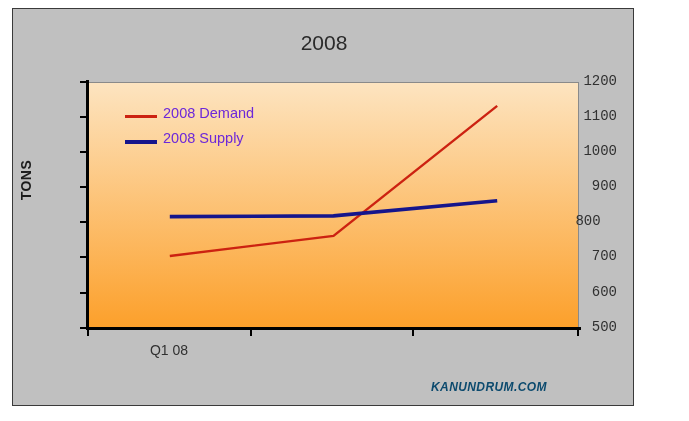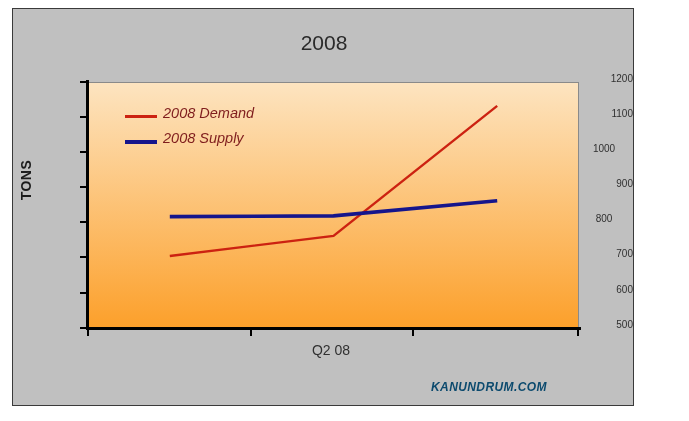--- a/index.html
+++ b/index.html
@@ -72,26 +72,27 @@
     position: absolute;
     left: 73px;
     top: 318px;
     width: 495px;
     height: 3px;
     background: #000000;
   }
 
   .y-tick-label {
     position: absolute;
-    right: 0;
+    right: 16px;
     width: 58px;
     text-align: right;
-    font-size: 10px;
+    font-size: 14px;
     color: #303030;
     transform: translateY(-9px);
+    font-family: Liberation Mono, monospace;
   }
   .y-tick-mark {
     position: absolute;
     left: 67px;
     width: 7px;
     height: 2px;
     background: #000000;
   }
 
   #y-axis-title {
@@ -146,23 +147,22 @@
     left: 0;
     top: 10px;
     width: 32px;
     height: 3px;
   }
   .legend-label {
     position: absolute;
     left: 38px;
     top: 0;
     font-size: 14.5px;
-    color: #7f1d1d;
+    color: #6d28d9;
     white-space: nowrap;
-    font-style: italic;
   }
 
   #data-source {
     position: absolute;
     left: 15px;
     top: 370px;
     font-size: 11.5px;
     color: #1c1c1c;
   }
   #watermark {
@@ -189,21 +189,21 @@
   <div id="axis-x-line"></div>
 
   <div id="y-axis-title">TONS</div>
 
   <div class="y-tick-label" style="top:73px;">1200</div>
   <div class="y-tick-mark" style="top:72px;"></div>
 
   <div class="y-tick-label" style="top:108px;">1100</div>
   <div class="y-tick-mark" style="top:107px;"></div>
 
-  <div class="y-tick-label" style="top:143px;text-align:center;">1000</div>
+  <div class="y-tick-label" style="top:143px;">1000</div>
   <div class="y-tick-mark" style="top:142px;"></div>
 
   <div class="y-tick-label" style="top:178px;">900</div>
   <div class="y-tick-mark" style="top:177px;"></div>
 
   <div class="y-tick-label" style="top:213px;text-align:center;">800</div>
   <div class="y-tick-mark" style="top:212px;"></div>
 
   <div class="y-tick-label" style="top:248px;">700</div>
   <div class="y-tick-mark" style="top:247px;"></div>
@@ -212,21 +212,21 @@
   <div class="y-tick-mark" style="top:283px;"></div>
 
   <div class="y-tick-label" style="top:319px;">500</div>
   <div class="y-tick-mark" style="top:318px;"></div>
 
   <div class="x-tick-mark" style="left:74px;"></div>
   <div class="x-tick-mark" style="left:237px;"></div>
   <div class="x-tick-mark" style="left:399px;"></div>
   <div class="x-tick-mark" style="left:564px;"></div>
 
-  <div class="x-tick-label" style="left:273px;">Q2 08</div>
+  <div class="x-tick-label" style="left:111px;">Q1 08</div>
 
   <svg id="series-svg" viewBox="0 0 622 398">
     <polyline id="series-line-0" fill="none" stroke-width="2.4" stroke-linejoin="miter" stroke-linecap="butt" points="156.8,247.0 320.5,226.9 484.2,96.9" stroke="#CC2211"></polyline>
     <polyline id="series-line-1" fill="none" stroke-width="3.6" stroke-linejoin="miter" stroke-linecap="butt" points="156.8,207.6 320.5,206.9 484.2,191.8" stroke="#15158C"></polyline>
   </svg>
 
   <div id="legend">
     <div class="legend-row">
       <div class="legend-swatch" id="legend-swatch-0" style="background: rgb(204, 34, 17);"></div>
       <div class="legend-label">2008 Demand</div>

